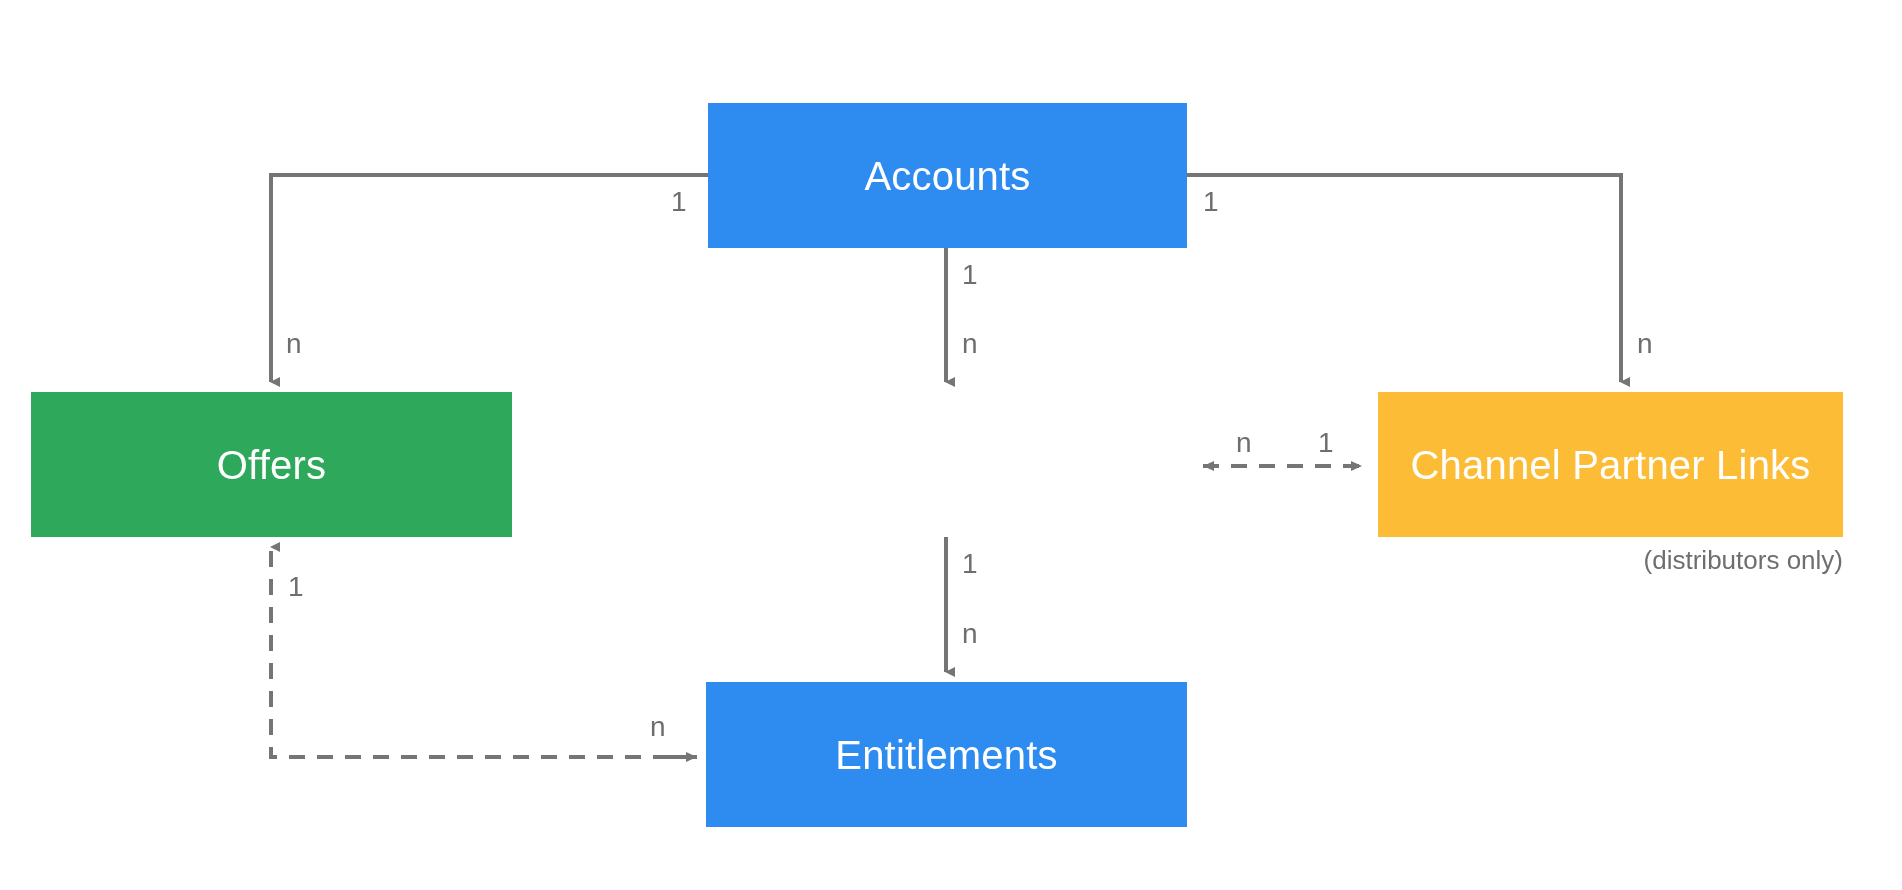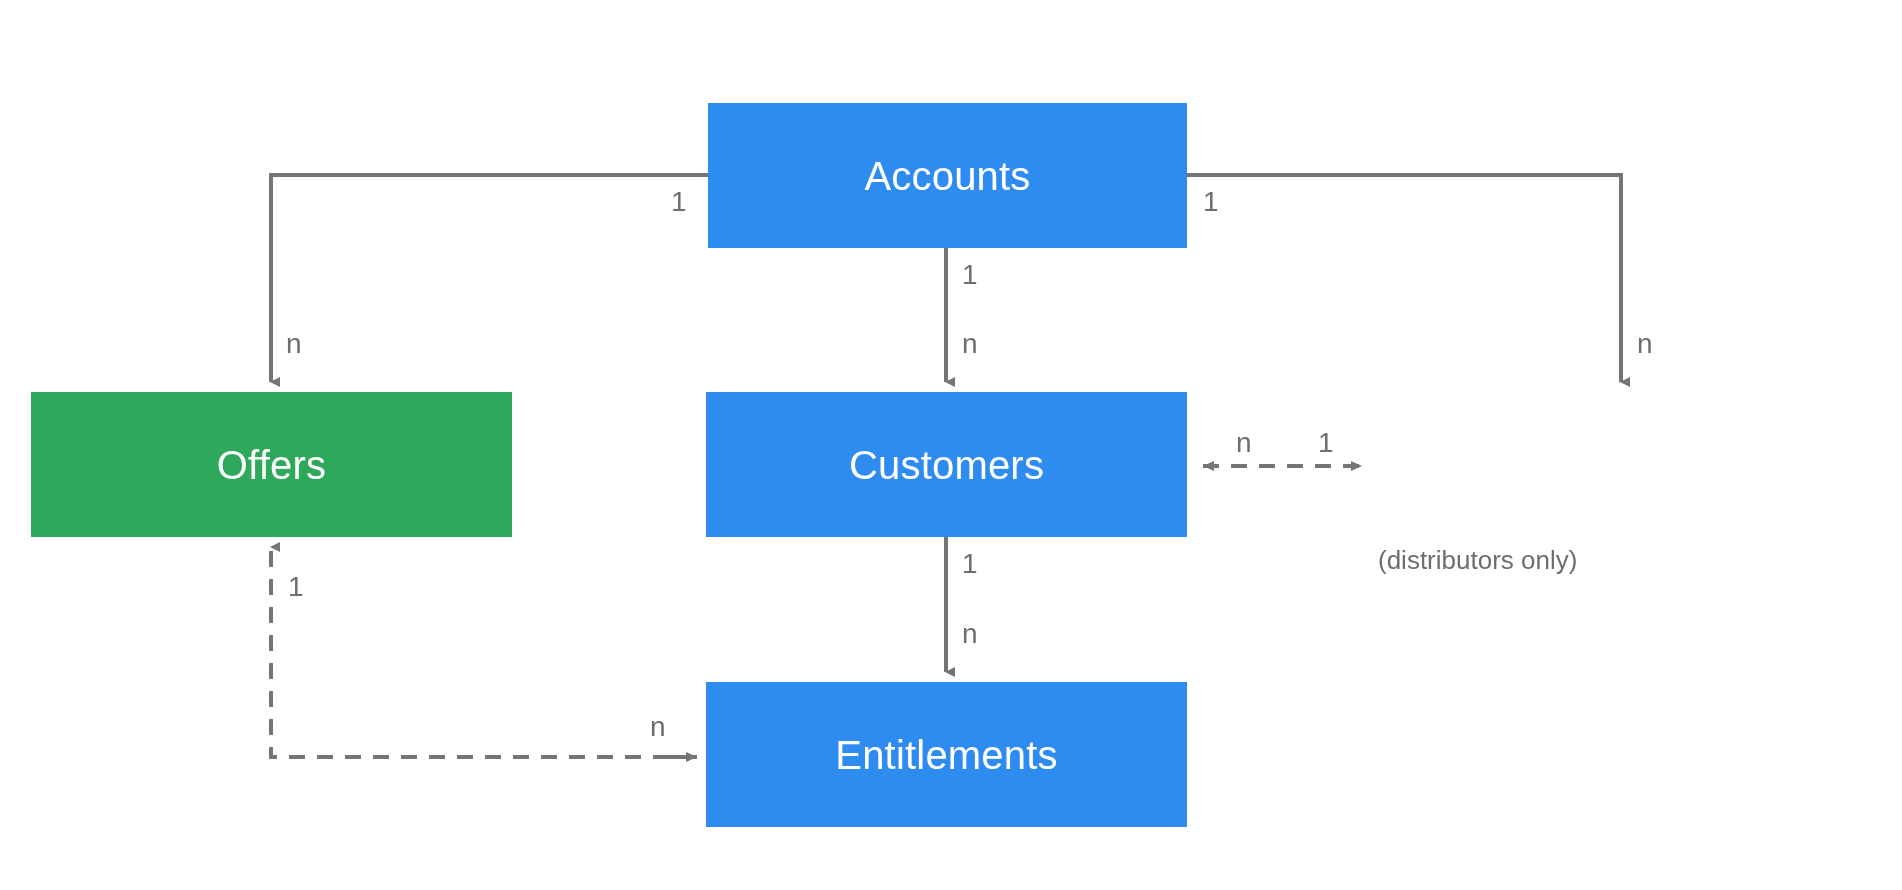--- a/index.html
+++ b/index.html
@@ -42,21 +42,21 @@
   .node-offers     { left: 31px;   top: 392px; width: 481px; height: 145px; background: #2EA85A; }
   .node-customers  { left: 706px;  top: 392px; width: 481px; height: 145px; background: #2E8BEF; }
   .node-channel    { left: 1378px; top: 392px; width: 465px; height: 145px; background: #FCBC36; }
   .node-entitle    { left: 706px;  top: 682px; width: 481px; height: 145px; background: #2E8BEF; text-align: right; }
 
   .node-caption {
     position: absolute;
     left: 1378px;
     top: 545px;
     width: 465px;
-    text-align: left;
+    text-align: right;
     color: #6E6E6E;
     font-size: 26px;
     line-height: 1.2;
   }
   .edge-label {
     position: absolute;
     color: #6E6E6E;
     font-size: 28px;
     line-height: 1;
     white-space: nowrap;
@@ -98,24 +98,24 @@
   </svg>
 
   <div class="node node-accounts">
     <span>Accounts</span>
   </div>
 
   <div class="node node-offers">
     <span>Offers</span>
   </div>
 
-  <div class="node node-customers">
-    <span>Customers</span>
+
+  <div class="node node-channel">
+    <span>Channel Partner Links</span>
   </div>
-
 
   <div class="node-caption">(distributors only)</div>
 
   <div class="node node-entitle">
     <span>Entitlements</span>
   </div>
 
   <div class="edge-label" style="left:671px; top:188px;">1</div>
 
   <div class="edge-label" style="left:286px; top:330px;">n</div>

